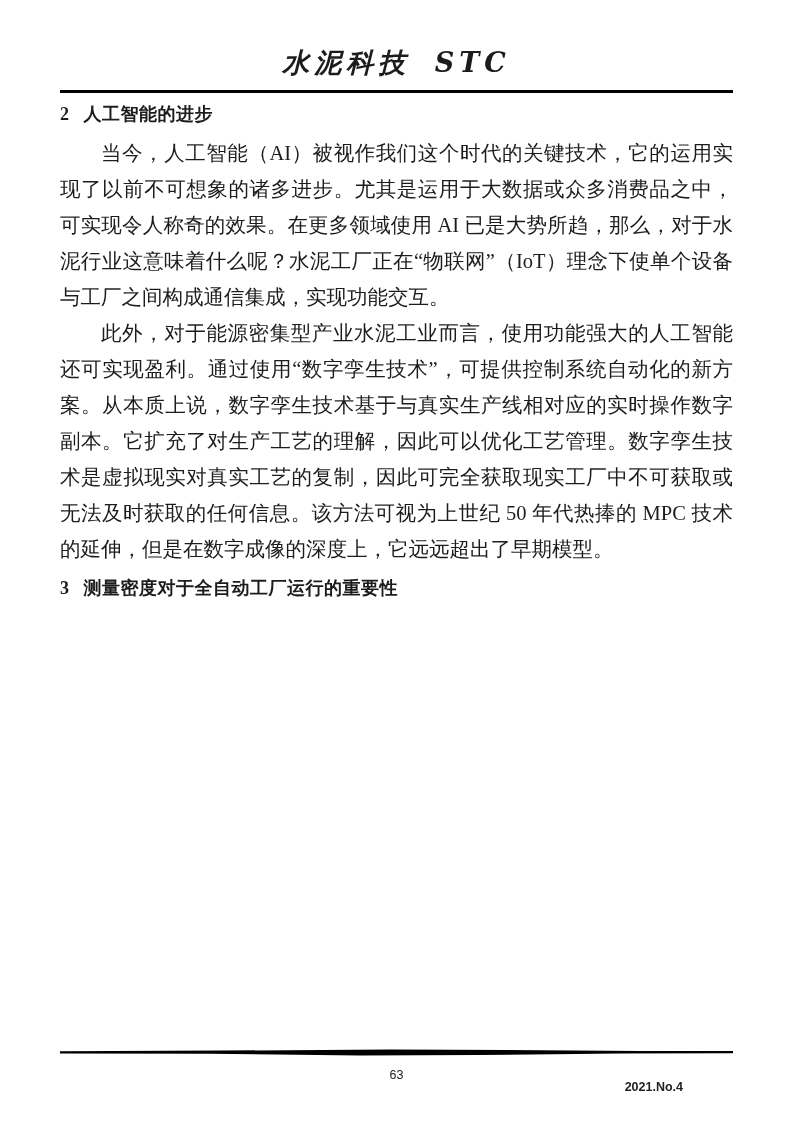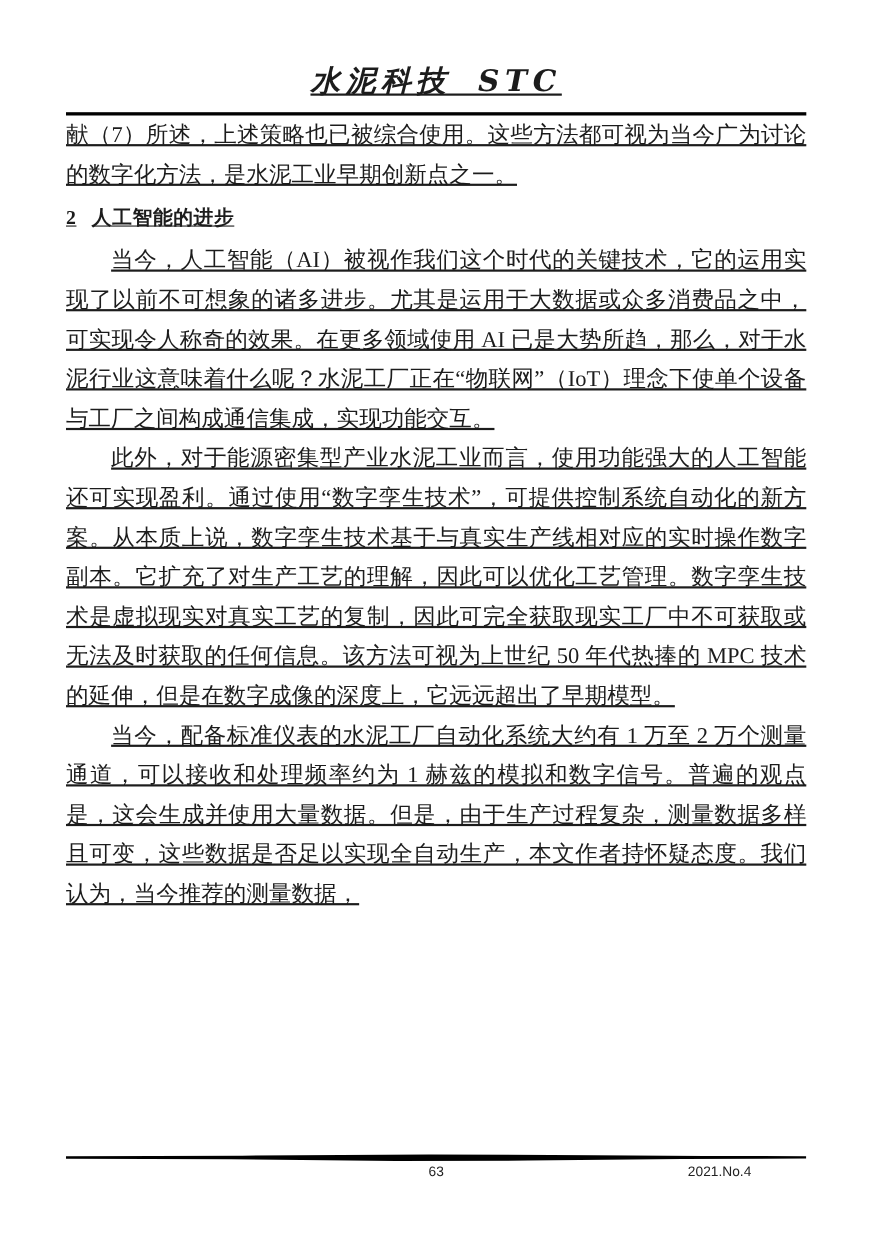--- a/index.html
+++ b/index.html
@@ -7,21 +7,21 @@
     position: relative;
     width: 793px;
     height: 1122px;
     margin: 0;
     background: #ffffff;
     font-family: "Liberation Serif", "DejaVu Serif", serif;
     color: #1c1c1c;
     overflow: hidden;
     box-sizing: border-box;
   }
-  .inner { padding: 16px 60px; box-sizing: border-box; text-decoration: underline; }
+  .inner { padding: 4px 60px; box-sizing: border-box; }
 
   
   .journal-title {
     padding-top: 42px;
     text-align: center;
     font-family: "DejaVu Serif", serif;
     font-style: italic;
     font-weight: 600;
     font-size: 27px;
     line-height: 34px;
@@ -60,56 +60,56 @@
   
   .footer {
     position: absolute;
     left: 60px;
     width: 673px;
     top: 1049px;
   }
   .footer-rule-svg { display: block; width: 673px; height: 7px; }
   .footer-row {
     position: relative;
-    margin-top: 2px;
+    margin-top: 12px;
     height: 16px;
     font-family: "Liberation Sans", "DejaVu Sans", sans-serif;
     font-size: 12.5px;
     color: #222;
   }
   .page-number {
     position: absolute;
     left: 0; right: 0;
     text-align: center;
   }
   .issue-label {
     position: absolute;
     right: 50px;
-    top: 0;
+    top: 12px;
+    font-weight: bold;
   }
 </style>
 </head>
 <body>
 
 <div class="page">
   <div class="inner">
 
     <div class="journal-title">水泥科技 STC</div>
     <div class="header-rule"></div>
 
     <div class="article">
-      <p>献（7）所述，上述策略也已被综合使用。这些方法都可视为当今广为讨论的数字化方法，是水泥工业早期创新点之一。</p>
 
       <h2 class="section-heading"><span class="h-num">2</span><span>人工智能的进步</span></h2>
 
       <p class="indent">当今，人工智能（AI）被视作我们这个时代的关键技术，它的运用实现了以前不可想象的诸多进步。尤其是运用于大数据或众多消费品之中，可实现令人称奇的效果。在更多领域使用 AI 已是大势所趋，那么，对于水泥行业这意味着什么呢？水泥工厂正在“物联网”（IoT）理念下使单个设备与工厂之间构成通信集成，实现功能交互。</p>
       <p class="indent">此外，对于能源密集型产业水泥工业而言，使用功能强大的人工智能还可实现盈利。通过使用“数字孪生技术”，可提供控制系统自动化的新方案。从本质上说，数字孪生技术基于与真实生产线相对应的实时操作数字副本。它扩充了对生产工艺的理解，因此可以优化工艺管理。数字孪生技术是虚拟现实对真实工艺的复制，因此可完全获取现实工厂中不可获取或无法及时获取的任何信息。该方法可视为上世纪 50 年代热捧的 MPC 技术的延伸，但是在数字成像的深度上，它远远超出了早期模型。</p>
 
+      <h2 class="section-heading"><span class="h-num">3</span><span>测量密度对于全自动工厂运行的重要性</span></h2>
 
-      <p class="indent">当今，配备标准仪表的水泥工厂自动化系统大约有 1 万至 2 万个测量通道，可以接收和处理频率约为 1 赫兹的模拟和数字信号。普遍的观点是，这会生成并使用大量数据。但是，由于生产过程复杂，测量数据多样且可变，这些数据是否足以实现全自动生产，本文作者持怀疑态度。我们认为，当今推荐的测量数据，</p>
     </div>
   </div>
 
   <div class="footer">
     <svg class="footer-rule-svg" viewBox="0 0 673 7" preserveAspectRatio="none" aria-hidden="true">
       <polygon fill="#000000" points="0,2.2 160,1.6 330,0.5 480,1.2 580,1.9 673,2.1 673,4.2 560,4.6 420,6.1 300,6.4 150,4.8 0,4.4"></polygon>
     </svg>
     <div class="footer-row">
       <span class="page-number">63</span>
       <span class="issue-label">2021.No.4</span>

